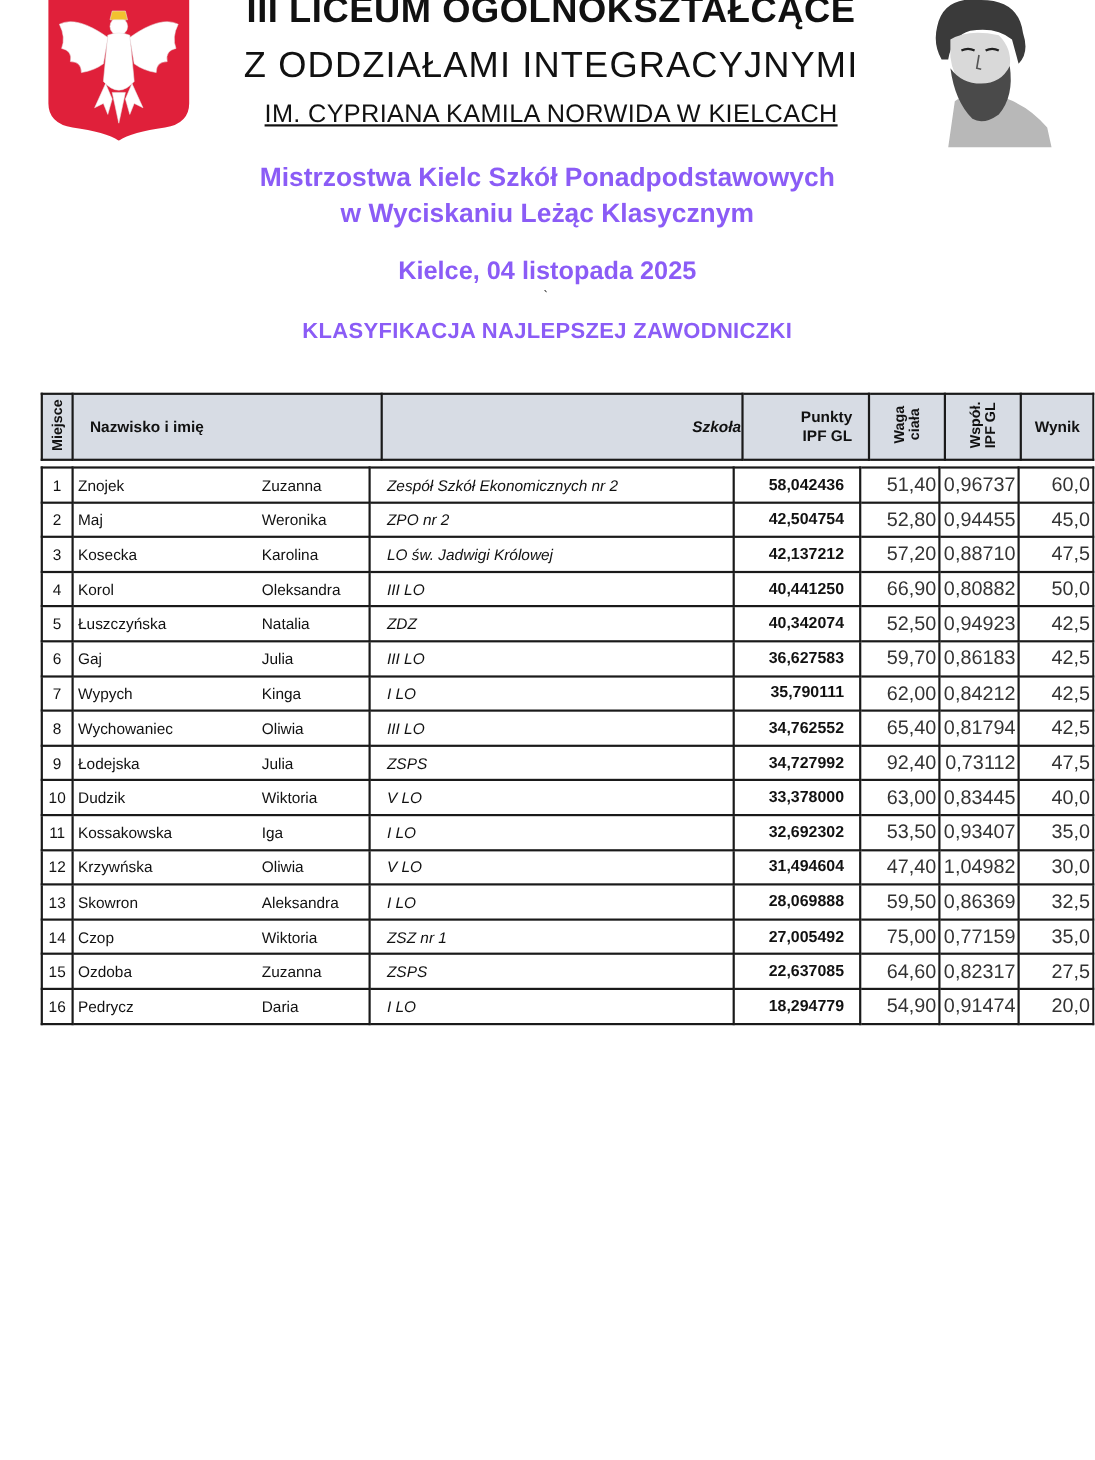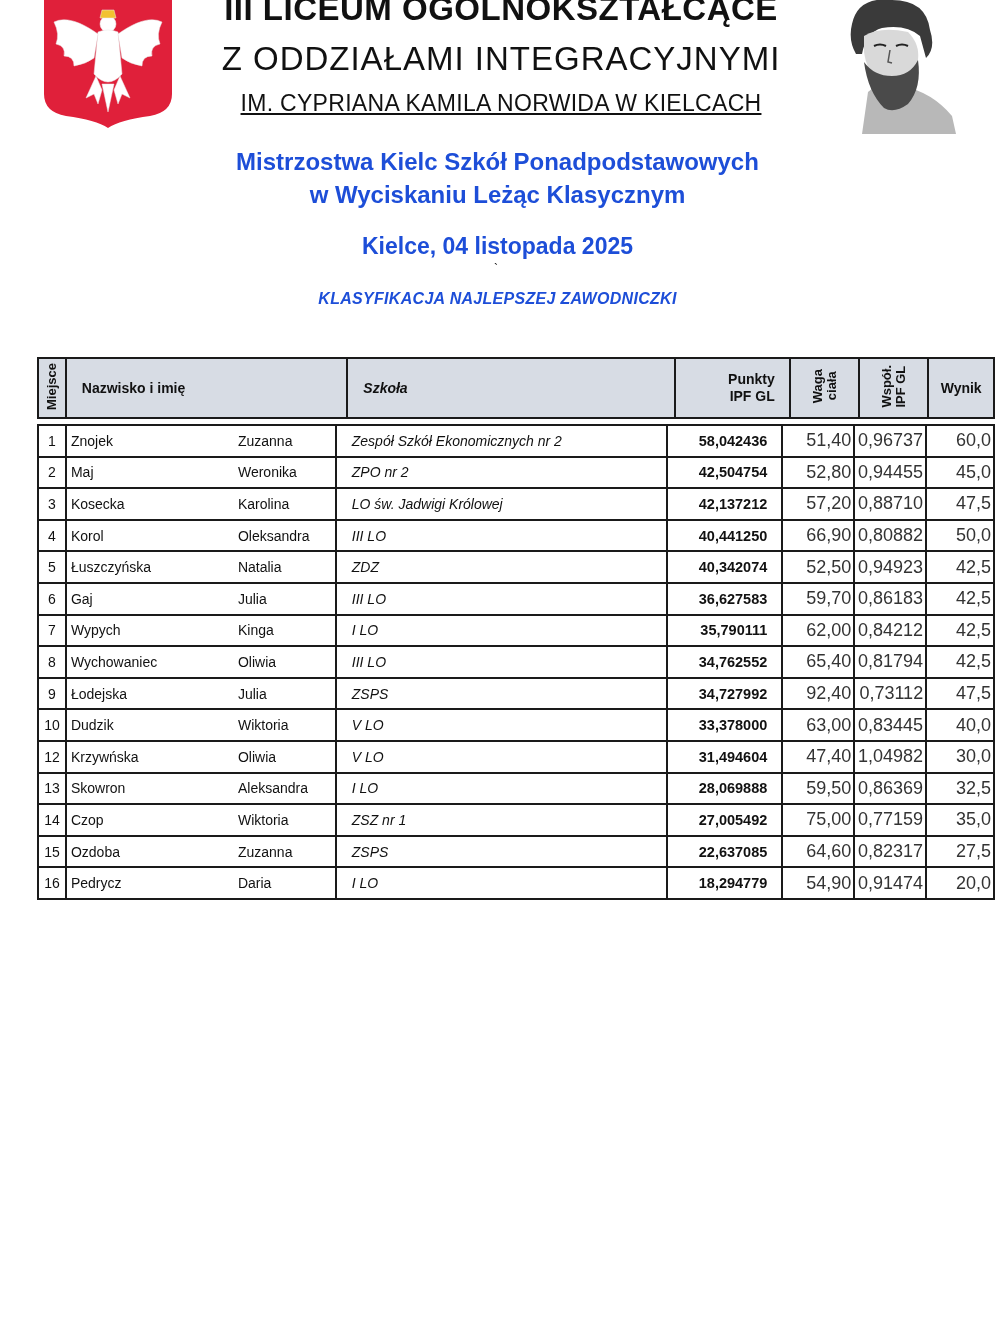--- a/index.html
+++ b/index.html
@@ -6,46 +6,46 @@
   body { width: 995px; height: 1327px; position: relative; overflow: hidden; font-family: "Liberation Sans", sans-serif; color: #111; }
 
   
   .emblem { position: absolute; left: 40px; top: -6px; width: 136px; height: 134px; }
   .portrait { position: absolute; left: 822px; top: -4px; width: 136px; height: 138px; }
   .school-line { position: absolute; left: 190px; width: 622px; text-align: center; white-space: nowrap; color: #111; }
   .school-line.l1 { top: -10px; font-size: 33px; font-weight: bold; letter-spacing: 0.5px; }
   .school-line.l2 { top: 40px; font-size: 33px; letter-spacing: 1px; }
   .school-line.l3 { top: 90px; font-size: 23px; letter-spacing: 0.3px; text-decoration: underline; }
 
-  .title { position: absolute; left: 0; width: 995px; text-align: center; font-weight: bold; color: #1d4ed8; }
+  .title { position: absolute; left: 0; width: 995px; text-align: center; font-weight: bold; color: #8b5cf6; }
   .title.t1 { top: 148px; font-size: 24px; }
   .title.t2 { top: 181px; font-size: 24px; }
   .title.t3 { top: 233px; font-size: 23px; }
   .tick { position: absolute; left: 494px; top: 262px; font-size: 12px; }
-  .title.t4 { top: 290px; font-size: 16px; letter-spacing: 0.3px; font-style: italic; }
+  .title.t4 { top: 290px; font-size: 20px; letter-spacing: 0.3px; }
 
   
   .tbl { position: absolute; left: 37px; border-collapse: collapse; font-size: 14px; }
   .tbl td, .tbl th { border: 2px solid #1a1a1a; padding: 0; }
   .head { top: 357px; }
   .head th { background: #d7dce4; height: 58px; font-weight: bold; font-size: 14px; }
   .body { top: 424px; }
   .body td { height: 29.6px; }
 
   .c-place { width: 26px; text-align: center; }
   .c-name { width: 268px; }
   .c-school { width: 315px; }
   .c-pts { width: 100px; }
   .c-w { width: 68px; }
   .c-coef { width: 68px; }
   .c-res { width: 64px; margin-top: 12px; }
 
   .vert { writing-mode: vertical-rl; transform: rotate(180deg); display: inline-block; line-height: 1.05; font-size: 13px; text-align: center; }
   .th-name { text-align: left; padding-left: 15px !important; }
-  .th-school { text-align: left; padding-left: 15px !important; font-style: italic; }
+  .th-school { text-align: right; padding-left: 15px !important; font-style: italic; }
   .th-pts { text-align: right; padding-right: 14px !important; line-height: 1.25; }
   .th-res { text-align: center; }
 
   .name-wrap { display: flex; }
   .surname { width: 139px; padding-left: 4px; }
   .firstname { flex: 1; margin-left: 28px; }
   .school { font-style: italic; padding-left: 15px !important; }
   .pts { text-align: right; padding-right: 14px !important; font-weight: bold; font-size: 14.5px; }
   .num { text-align: right; padding-right: 2px !important; font-size: 18px; color: #333; }
   .place { font-size: 14px; }
@@ -244,20 +244,34 @@
             <span class="firstname">Wiktoria</span>
           </div>
         </td>
         <td class="c-school school">V LO</td>
         <td class="c-pts pts">33,378000</td>
         <td class="c-w num">63,00</td>
         <td class="c-coef num">0,83445</td>
         <td class="c-res num">40,0</td>
       </tr>
       <tr>
+        <td class="c-place place">11</td>
+        <td class="c-name">
+          <div class="name-wrap">
+            <span class="surname">Kossakowska</span>
+            <span class="firstname">Iga</span>
+          </div>
+        </td>
+        <td class="c-school school">I LO</td>
+        <td class="c-pts pts">32,692302</td>
+        <td class="c-w num">53,50</td>
+        <td class="c-coef num">0,93407</td>
+        <td class="c-res num">35,0</td>
+      </tr>
+      <tr>
         <td class="c-place place">12</td>
         <td class="c-name">
           <div class="name-wrap">
             <span class="surname">Krzywńska</span>
             <span class="firstname">Oliwia</span>
           </div>
         </td>
         <td class="c-school school">V LO</td>
         <td class="c-pts pts">31,494604</td>
         <td class="c-w num">47,40</td>

